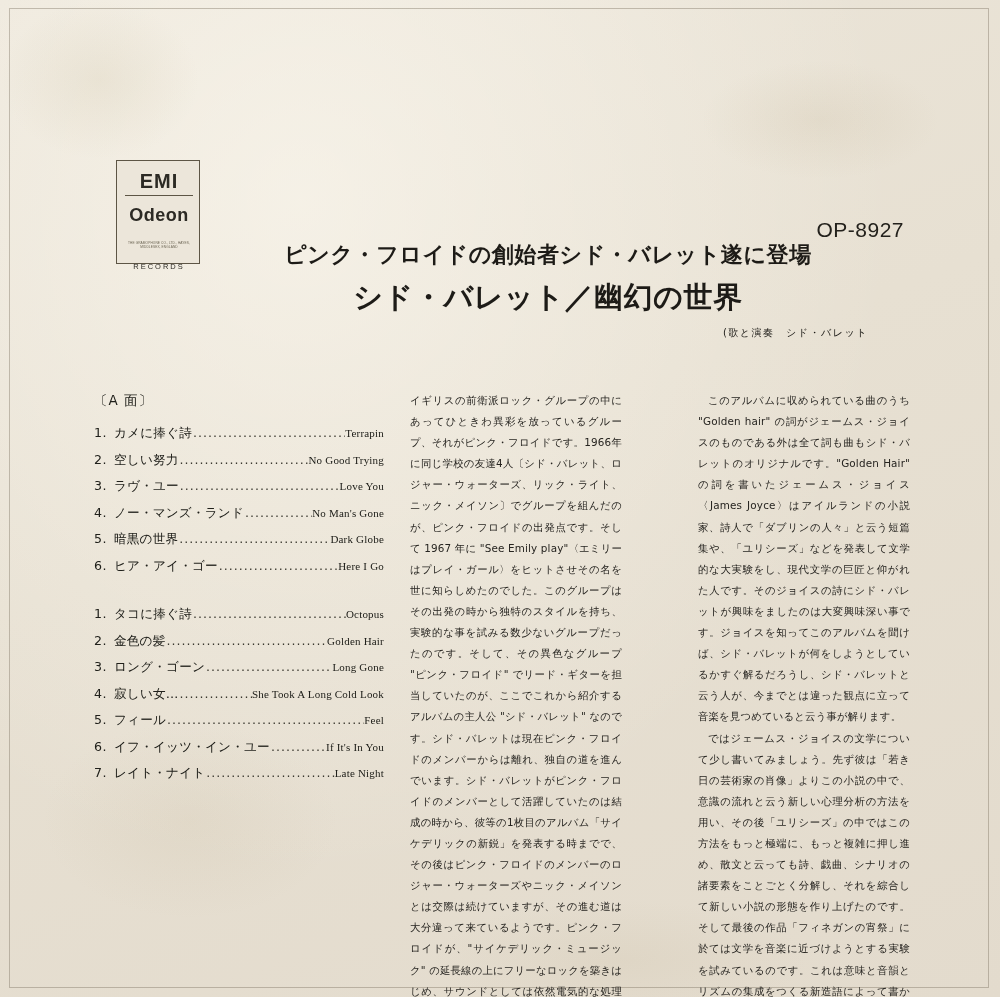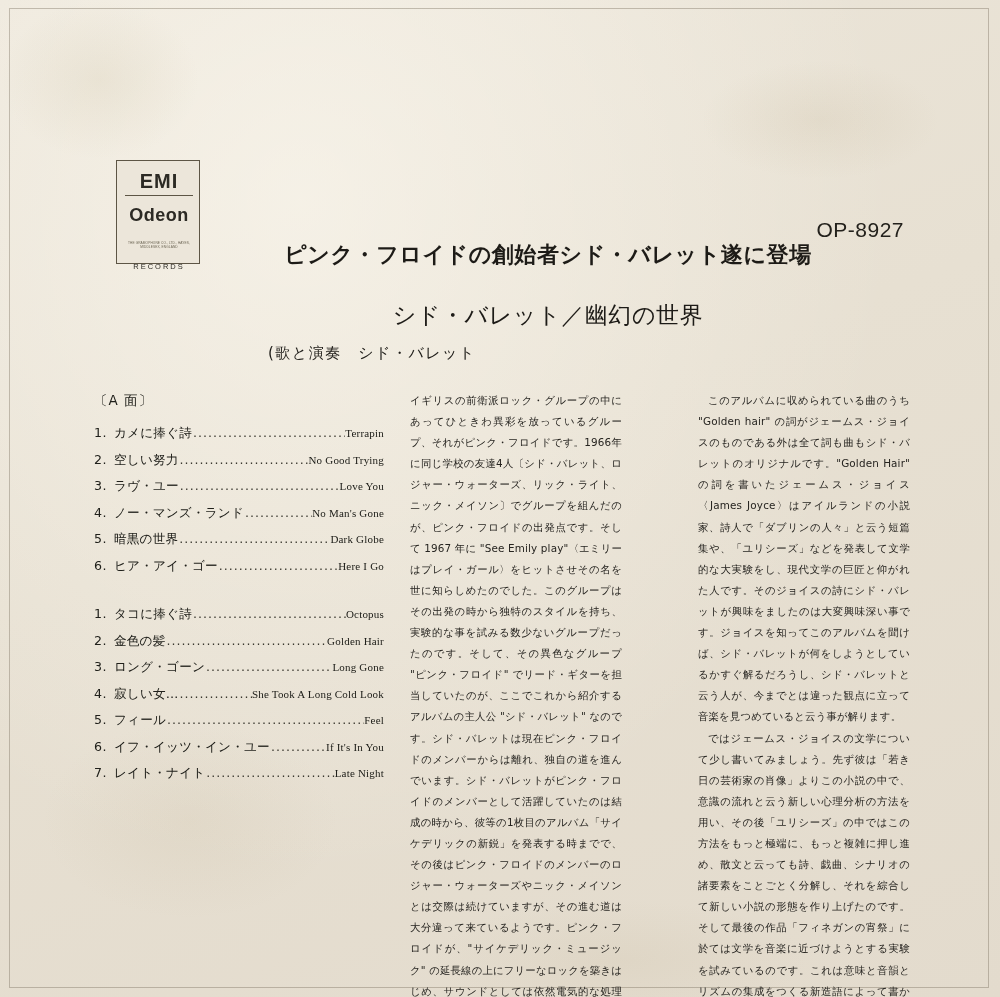--- a/index.html
+++ b/index.html
@@ -124,32 +124,32 @@
     color: #1d1b17;
   }
   .hl1 {
     font-size: 22px;
     font-weight: bold;
     letter-spacing: 0.6px;
     line-height: 40px;
     white-space: nowrap;
   }
   .hl2 {
-    font-size: 23px;
-    font-weight: normal;
+    font-size: 29px;
+    font-weight: bold;
     letter-spacing: 0.6px;
     line-height: 40px;
-    margin-top: 20px;
+    margin-top: 2px;
     white-space: nowrap;
   }
   .hl3 {
-    font-size: 15px;
+    font-size: 10px;
     letter-spacing: 1.5px;
     margin-top: 9px;
-    text-align: left;
+    text-align: right;
     padding-left: 40px;
   }
 
   
   #tracks {
     position: absolute;
     left: 56px;
     top: 352px;
     width: 290px;
     color: #20201b;

